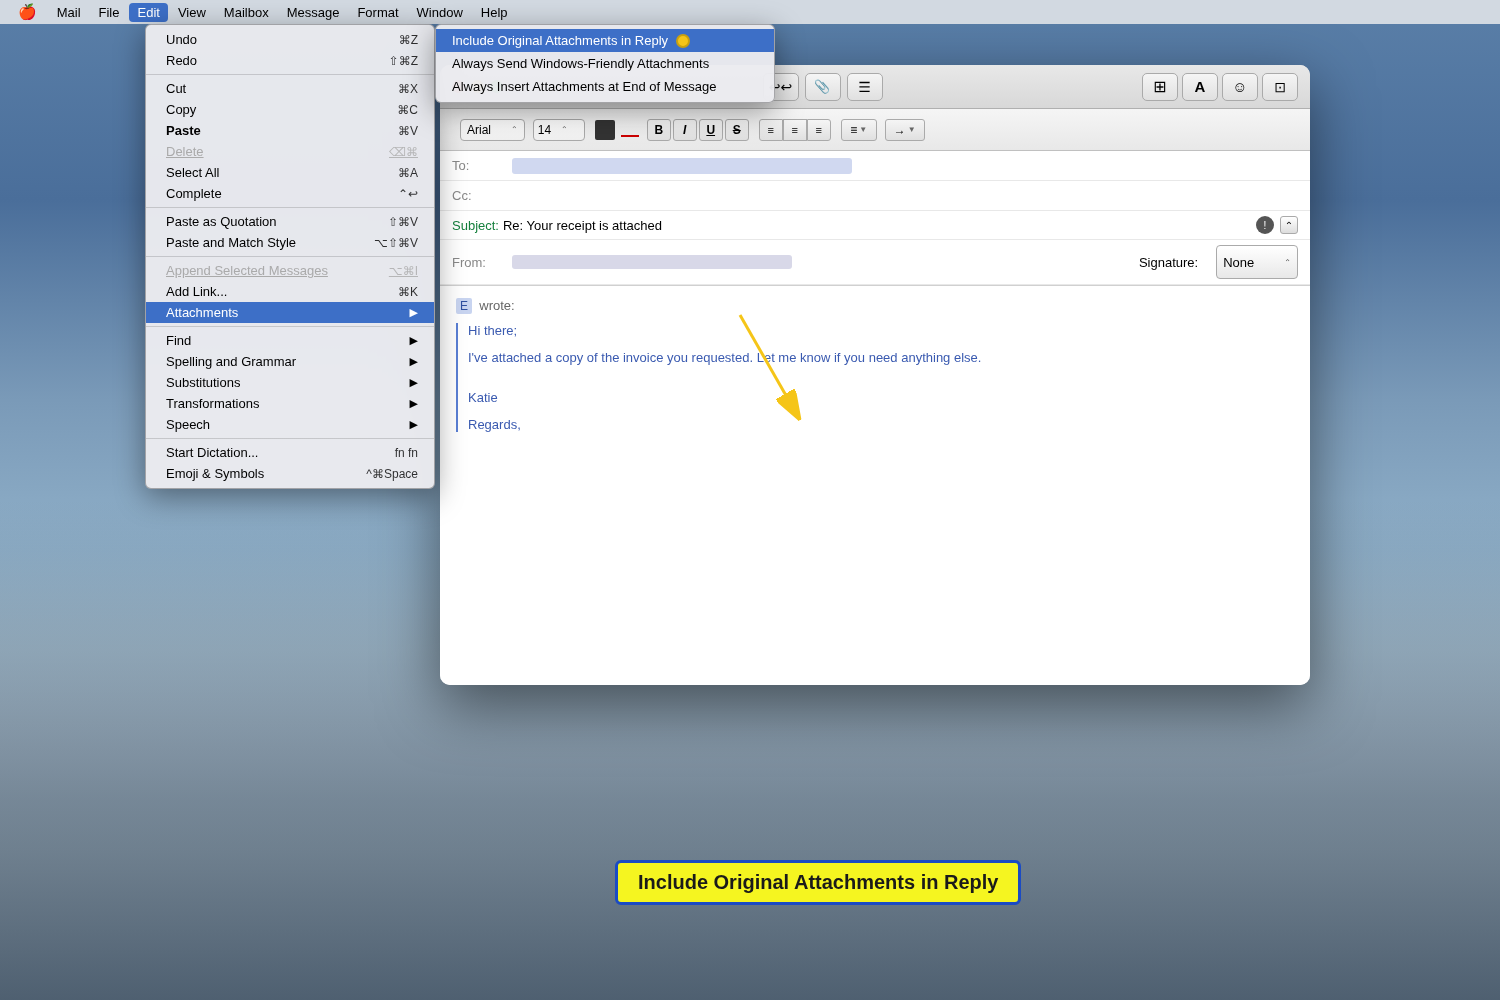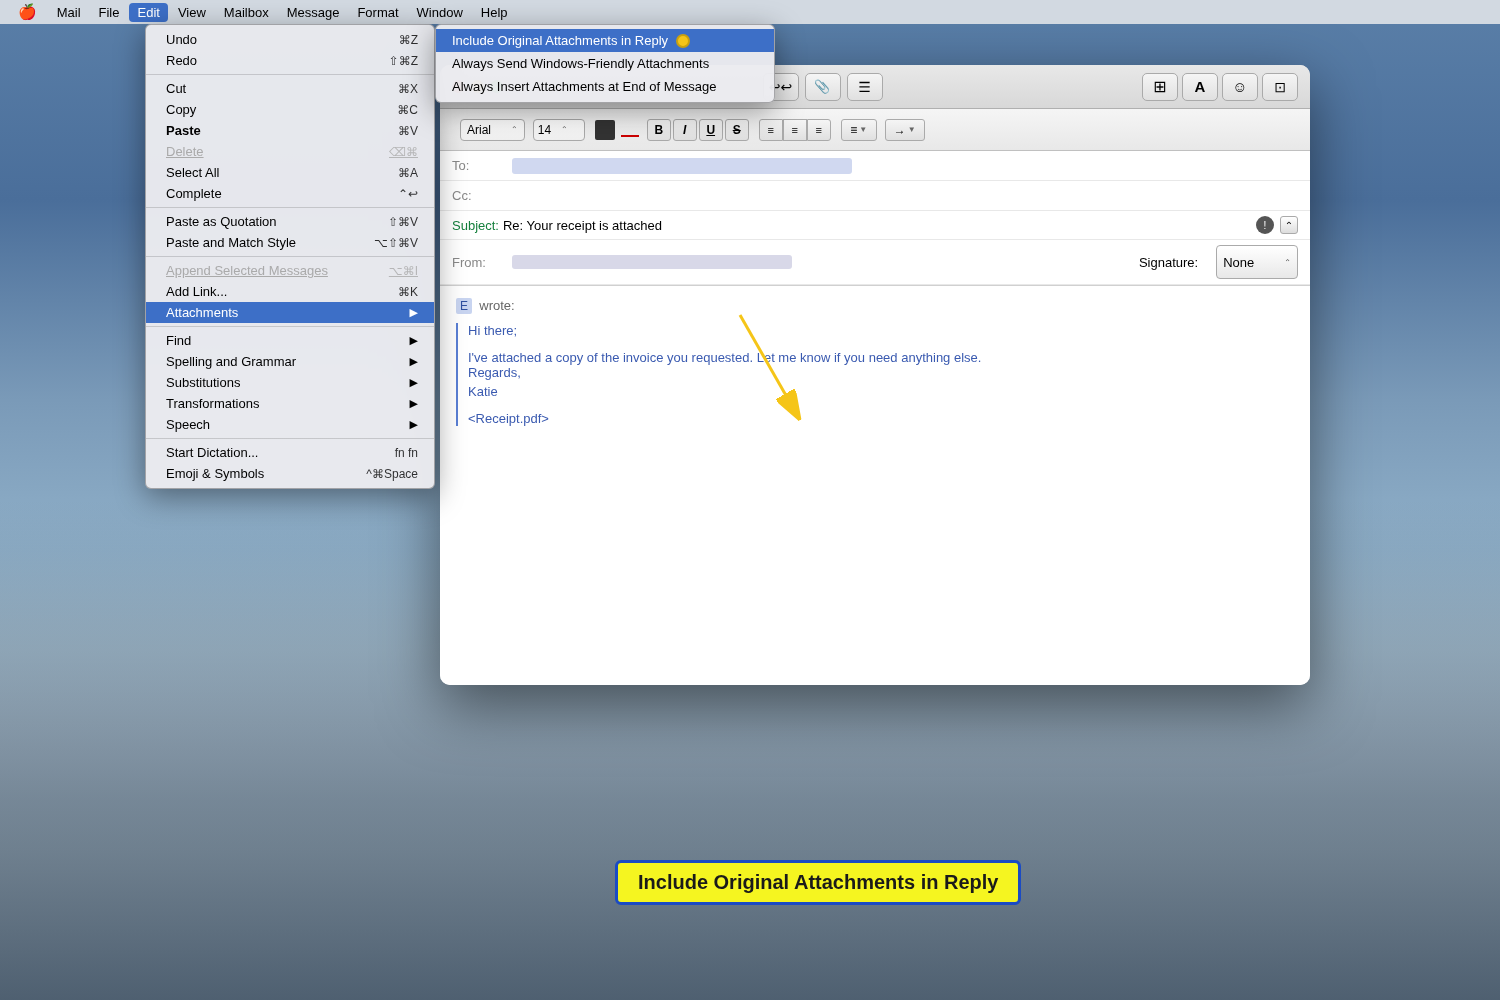--- a/index.html
+++ b/index.html
@@ -682,24 +682,23 @@
   </div>
 
   <div class="mail-content-area">
     <div class="mail-body">
       <div class="quoted-header">
         <span style="background:#c8d4f0; padding:1px 4px; border-radius:2px; color:#3050a0; font-size:12px;">E</span>
         &nbsp;<span>wrote:</span>
       </div>
       <div class="quoted-bar">
         <p style="margin-bottom:12px;">Hi there;</p>
-        <p style="margin-bottom:0;">I've attached a copy of the invoice you requested. Let me know if you need anything else.</p>
+        <p style="margin-bottom:25px;">I've attached a copy of the invoice you requested. Let me know if you need anything else.</p>
+        <p style="margin-bottom:12px;">Katie</p>
         <p style="margin-bottom:4px;">Regards,</p>
-        <p style="margin-bottom:12px;">Katie</p>
-        <p>&lt;Receipt.pdf&gt;</p>
       </div>
     </div>
   </div>
 </div>
 
 <svg class="arrow-svg" viewBox="0 0 250 300" xmlns="http://www.w3.org/2000/svg">
   <defs>
     <marker id="arrowhead" markerWidth="10" markerHeight="7" refX="10" refY="3.5" orient="auto">
       <polygon points="0 0, 10 3.5, 0 7" fill="#f5c518" stroke="#f5c518"></polygon>
     </marker>

